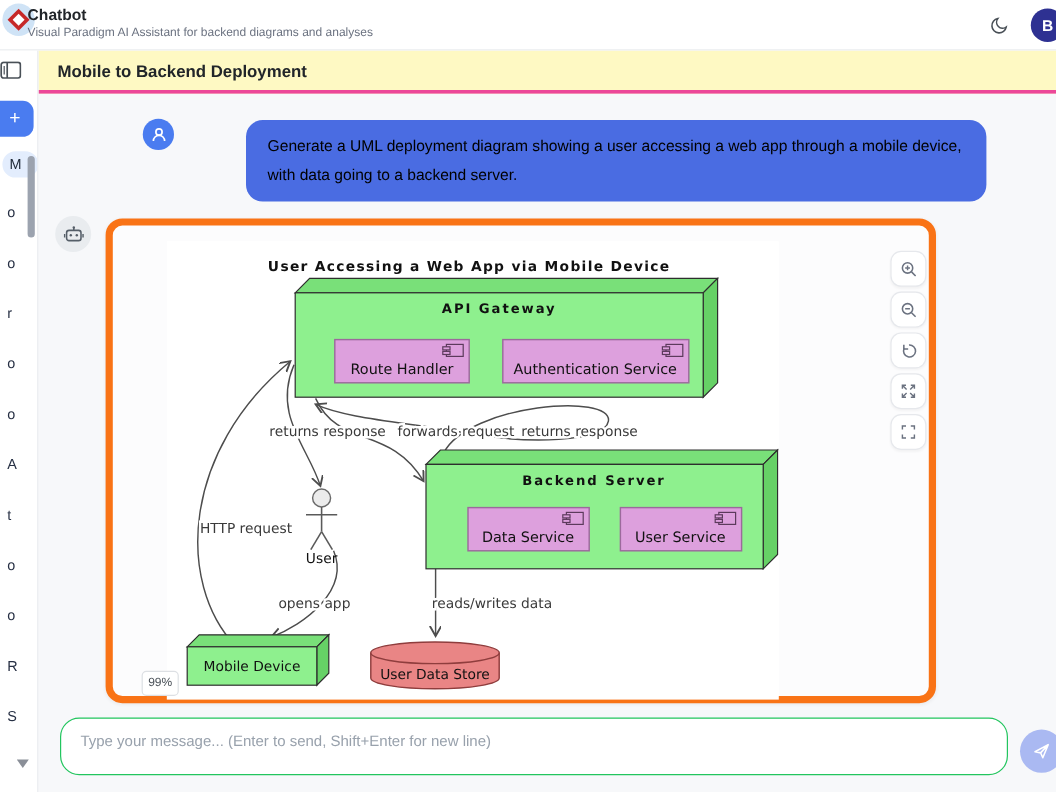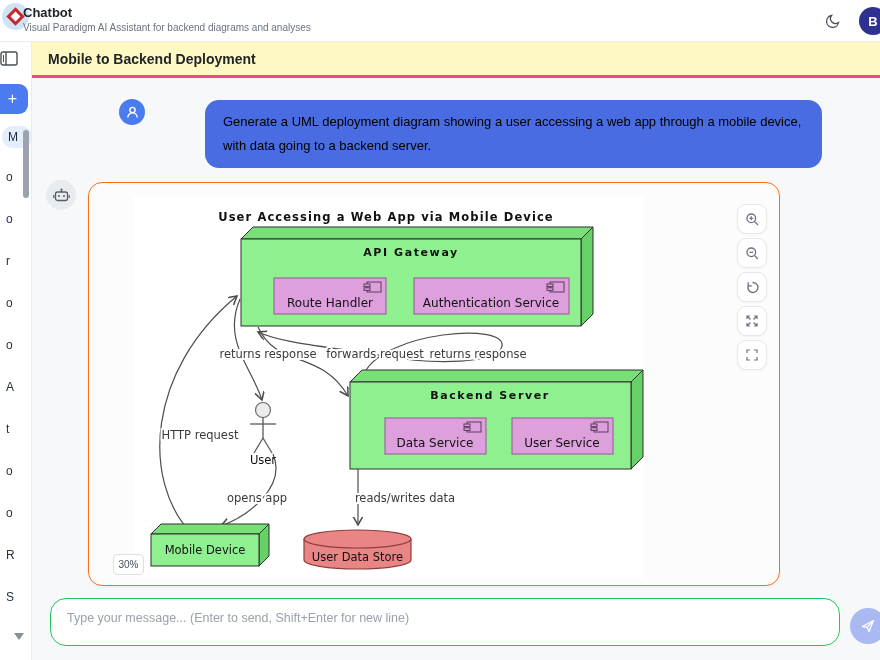--- a/index.html
+++ b/index.html
@@ -30,21 +30,21 @@
   .sb-thumb { position:absolute; right:2px; top:88px; width:6px; height:68px; border-radius:3px; background:#9ca3af; }
   .sb-down { position:absolute; left:14px; bottom:20px; width:0; height:0; border-left:5px solid transparent; border-right:5px solid transparent; border-top:7px solid #8a8f98; }
 
   
   .chat { position:absolute; top:78px; left:32px; width:848px; height:582px; background:#f7f8fa; }
   .user-avatar { position:absolute; left:87px; top:21px; width:26px; height:26px; border-radius:50%; background:#4a7cf0; display:flex; align-items:center; justify-content:center; }
   .bubble { position:absolute; left:131px; top:22px; width:617px; min-height:61px; background:#4a6ce2; border-radius:14px; color:#000000; font-size:13px; line-height:24px; padding:10px 18px;margin-left:42px; }
   .bot-avatar { position:absolute; left:14px; top:102px; width:30px; height:30px; border-radius:50%; background:#e9ecef; display:flex; align-items:center; justify-content:center; }
 
   
-  .card { position:absolute; left:56px; top:104px; width:692px; height:404px; background:#fcfcfd; border:1px solid #f97316; border-radius:14px; box-shadow:0 1px 3px rgba(0,0,0,.05); }
+  .card { position:absolute; left:56px; top:104px; width:692px; height:404px; background:#fcfcfd; border:6px solid #f97316; border-radius:14px; box-shadow:0 1px 3px rgba(0,0,0,.05); }
   .canvas { position:absolute; left:45px; top:13px; width:510px; height:382px; background:#fff; }
   .viewer-controls { position:absolute; left:648px; top:21px; width:30px; }
   .vbtn { width:30px; height:30px; margin-bottom:4px; background:#fff; border:1px solid #e6e8ec; border-radius:9px; box-shadow:0 1px 2px rgba(0,0,0,.04); color:#6b7280; display:flex; align-items:center; justify-content:center; cursor:pointer; font-size:14px; }
   .zoom-badge { position:absolute; left:24px; top:371px; width:31px; height:21px; background:#fff; border:1px solid #dde0e4; border-radius:4px; font-size:10px; color:#495057; display:flex; align-items:center; justify-content:center; }
 
   
   .composer-box { position:absolute; left:18px; top:520px; width:790px; height:48px; background:#fff; border:1px solid #22c55e; border-radius:16px; }
   .composer-box textarea { width:100%; height:100%; border:none; outline:none; resize:none; background:transparent; border-radius:16px; padding:12px 16px; font-family:"Liberation Sans", sans-serif; font-size:12.5px; color:#333; }
   .composer-box textarea::placeholder { color:#98a1ac; }
   .send-btn { position:absolute; left:818px; top:530px; width:36px; height:36px; border:none; border-radius:50%; background:#aab9f2; display:flex; align-items:center; justify-content:center; cursor:pointer; }
@@ -264,21 +264,21 @@
         <div class="vbtn">
           <svg width="14" height="14" viewBox="0 0 14 14" fill="none" stroke="#6b7280" stroke-width="1.2">
             <path d="M2 5 L2 2 L5 2"></path>
             <path d="M9 2 L12 2 L12 5"></path>
             <path d="M12 9 L12 12 L9 12"></path>
             <path d="M5 12 L2 12 L2 9"></path>
           </svg>
         </div>
       </div>
 
-      <div class="zoom-badge">30%</div>
+      <div class="zoom-badge">99%</div>
     </div>
 
     <div class="composer-box">
       <textarea placeholder="Type your message... (Enter to send, Shift+Enter for new line)" style=""></textarea>
     </div>
     <button class="send-btn">
       <svg width="16" height="16" viewBox="0 0 16 16">
         <path d="M2.5 8.5 L13.5 2.5 L9 13.5 L7.2 9.4 Z M7.2 9.4 L13.5 2.5" fill="none" stroke="#fff" stroke-width="1.3" stroke-linejoin="round"></path>
       </svg>
     </button>

